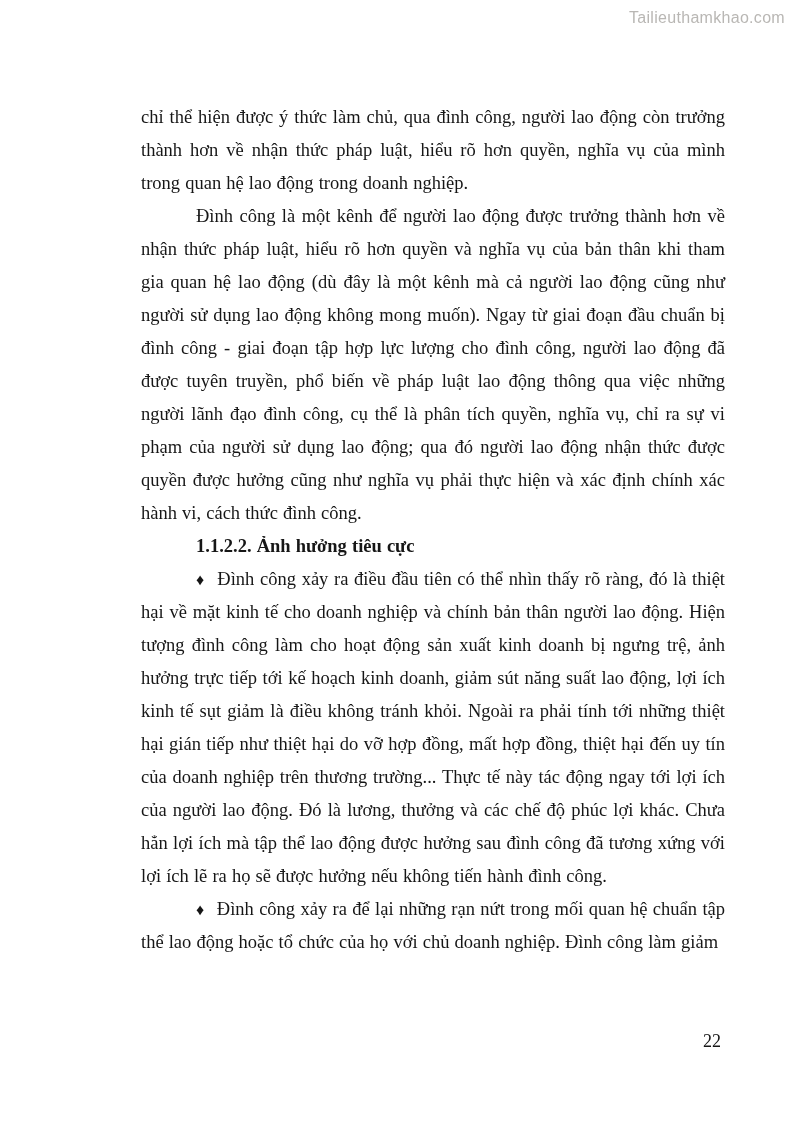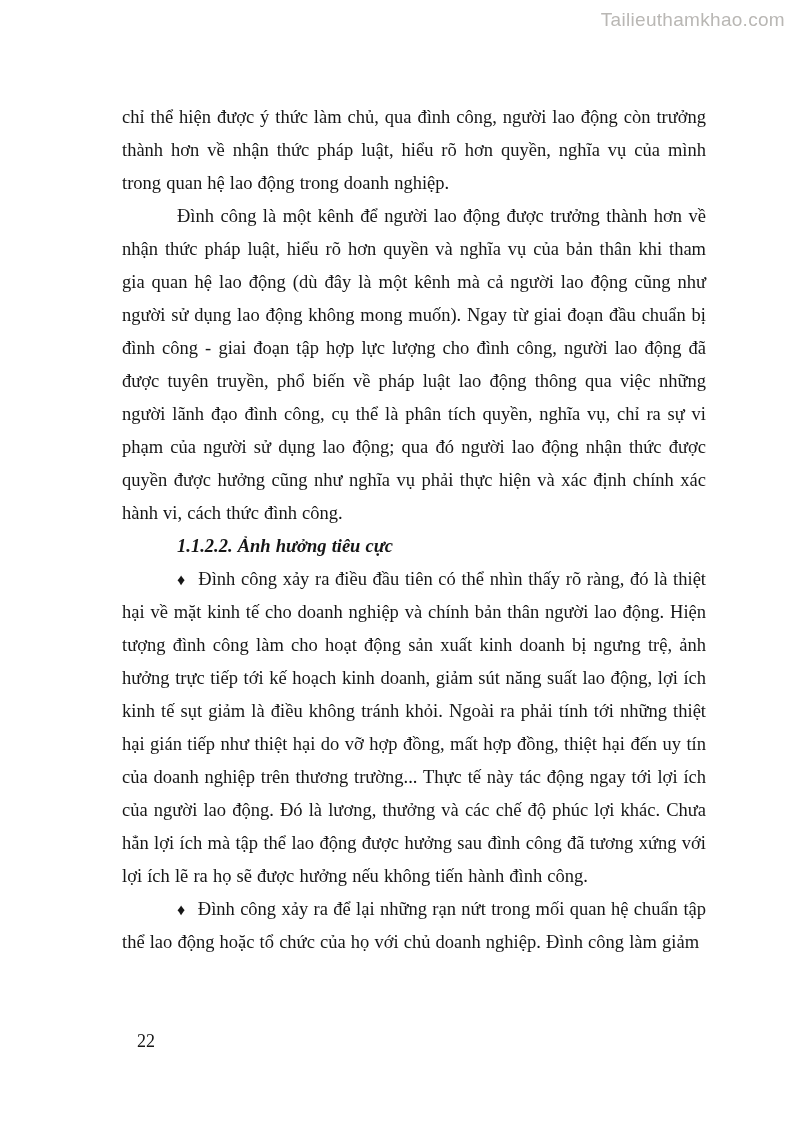--- a/index.html
+++ b/index.html
@@ -10,46 +10,46 @@
     background: #ffffff;
     overflow: hidden;
     font-family: "Liberation Serif", serif;
     color: #161616;
   }
   .watermark {
     position: absolute;
     top: 9px;
     right: 9px;
     font-family: "Liberation Sans", sans-serif;
-    font-size: 19px;
+    font-size: 16px;
     color: #b9b7b4;
     text-shadow: 1px 1px 0 #ffffff;
     letter-spacing: 0.3px;
     user-select: none;
   }
   .content {
     position: absolute;
-    left: 122px;
+    left: 141px;
     top: 101px;
     width: 584px;
     font-size: 18.5px;
     line-height: 33px;
     text-align: justify;
     word-spacing: 0.5px;
   }
   .para { margin: 0; text-indent: 55px; }
   .para.body-continued { text-indent: 0; }
-  .para.heading { font-weight: bold; font-style: italic; }
+  .para.heading { font-weight: bold; }
   .bullet-marker { padding-right: 7px; font-size: 16px; }
   .page-number {
     position: absolute;
     left: 137px;
     width: 584px;
     top: 1031px;
-    text-align: left;
+    text-align: right;
     font-size: 18px;
   }
 </style>
 </head>
 <body>
 
 <div class="page">
   <div class="watermark">Tailieuthamkhao.com</div>
 
   <main class="content" id="doc-body">

